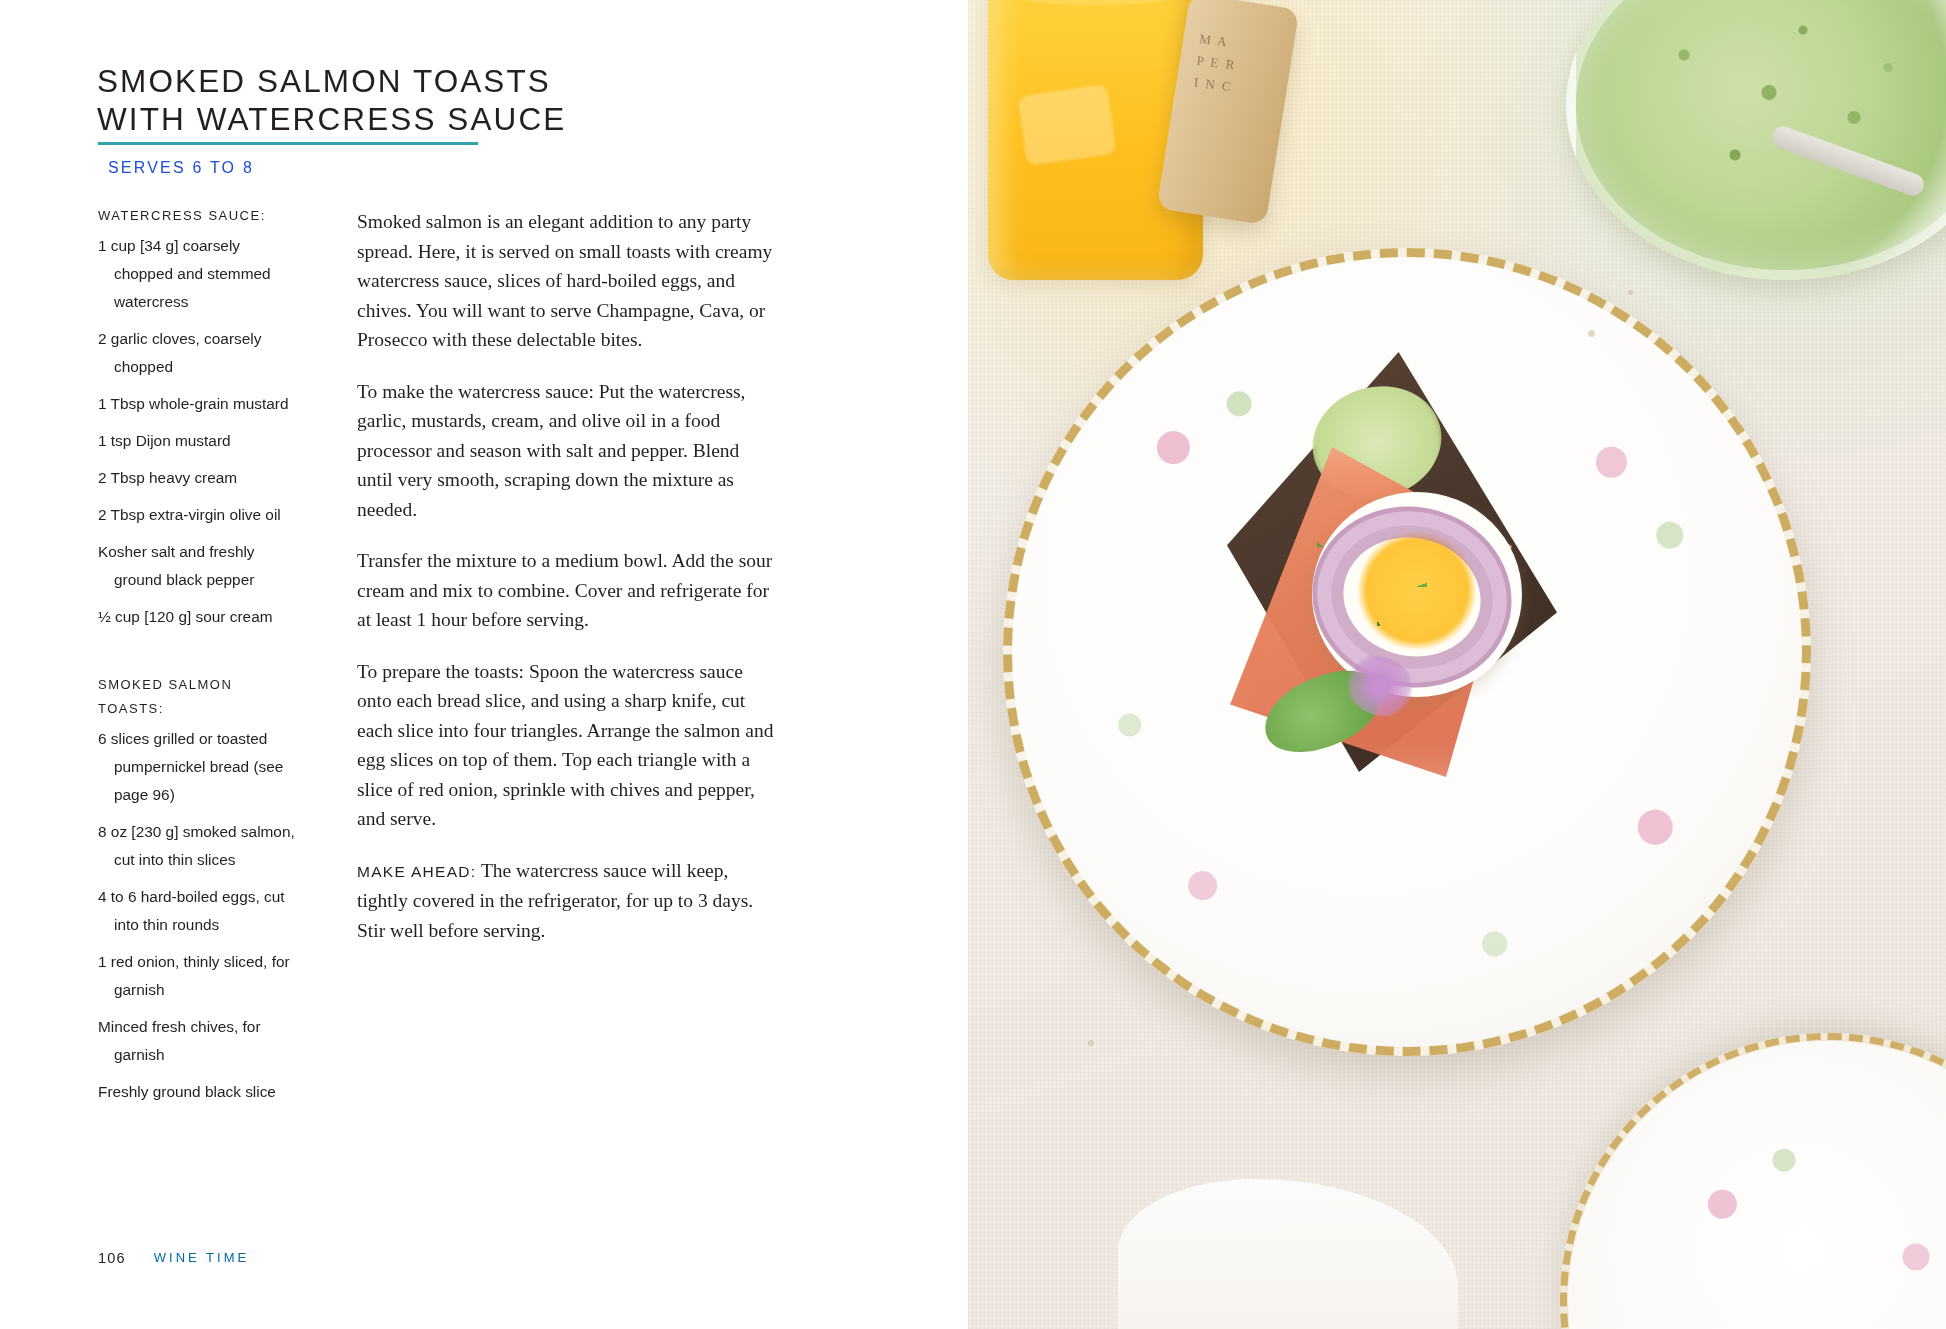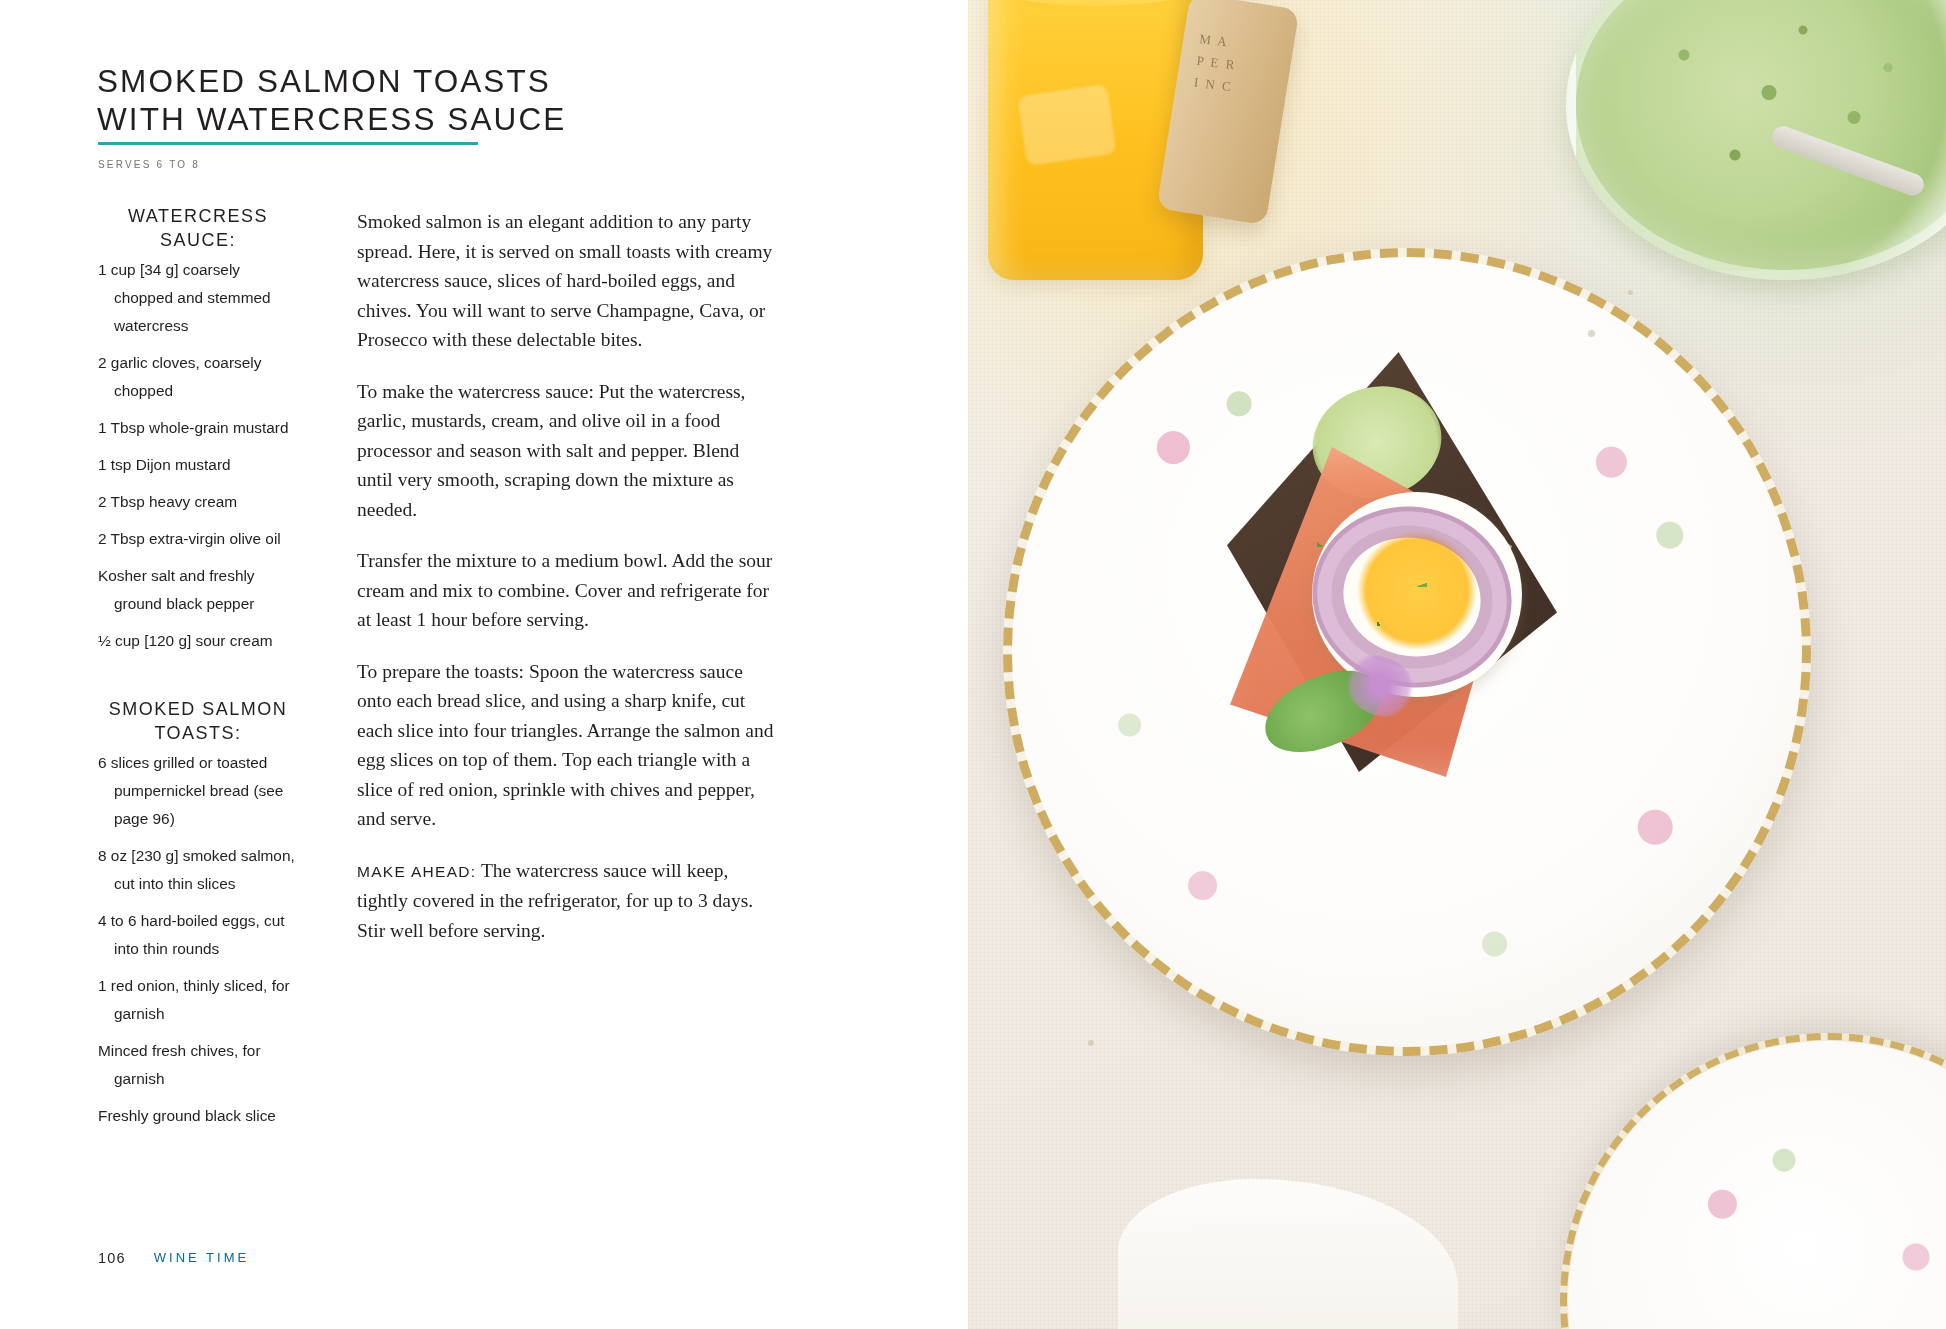--- a/index.html
+++ b/index.html
@@ -46,45 +46,44 @@
   .title-rule {
     position: absolute;
     left: 98px;
     top: 142px;
     width: 380px;
     height: 3px;
     background: #2fa3ae;
   }
   .serves {
     position: absolute;
-    left: 98px;
+    left: 108px;
     top: 159px;
-    font-size: 10px;
+    font-size: 16px;
     letter-spacing: 2.2px;
-    color: #737373;
+    color: #1d4ed8;
     text-transform: uppercase;
   }
 
   
   .ingredients {
     position: absolute;
     left: 98px;
     top: 204px;
     width: 200px;
     font-size: 15.4px;
     line-height: 28px;
     color: #231f20;
   }
   .ing-head {
-    font-size: 18px;
+    font-size: 13px;
     letter-spacing: 1.5px;
     text-transform: uppercase;
     line-height: 24px;
     margin-bottom: 4px;
-    text-align: center;
   }
   .ing-head.second {
     margin-top: 42px;
   }
   .ing-item {
     margin-bottom: 9px;
     padding-left: 16px;
     text-indent: -16px;
   }
 

